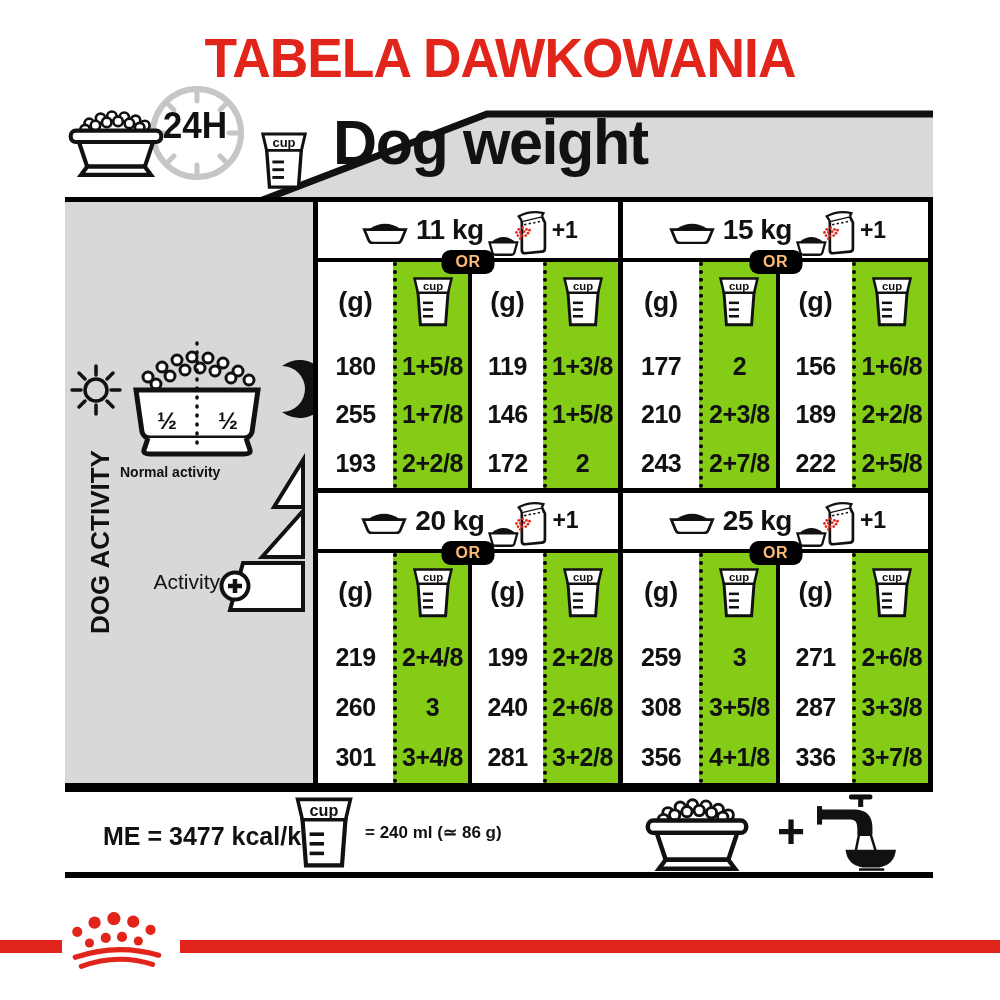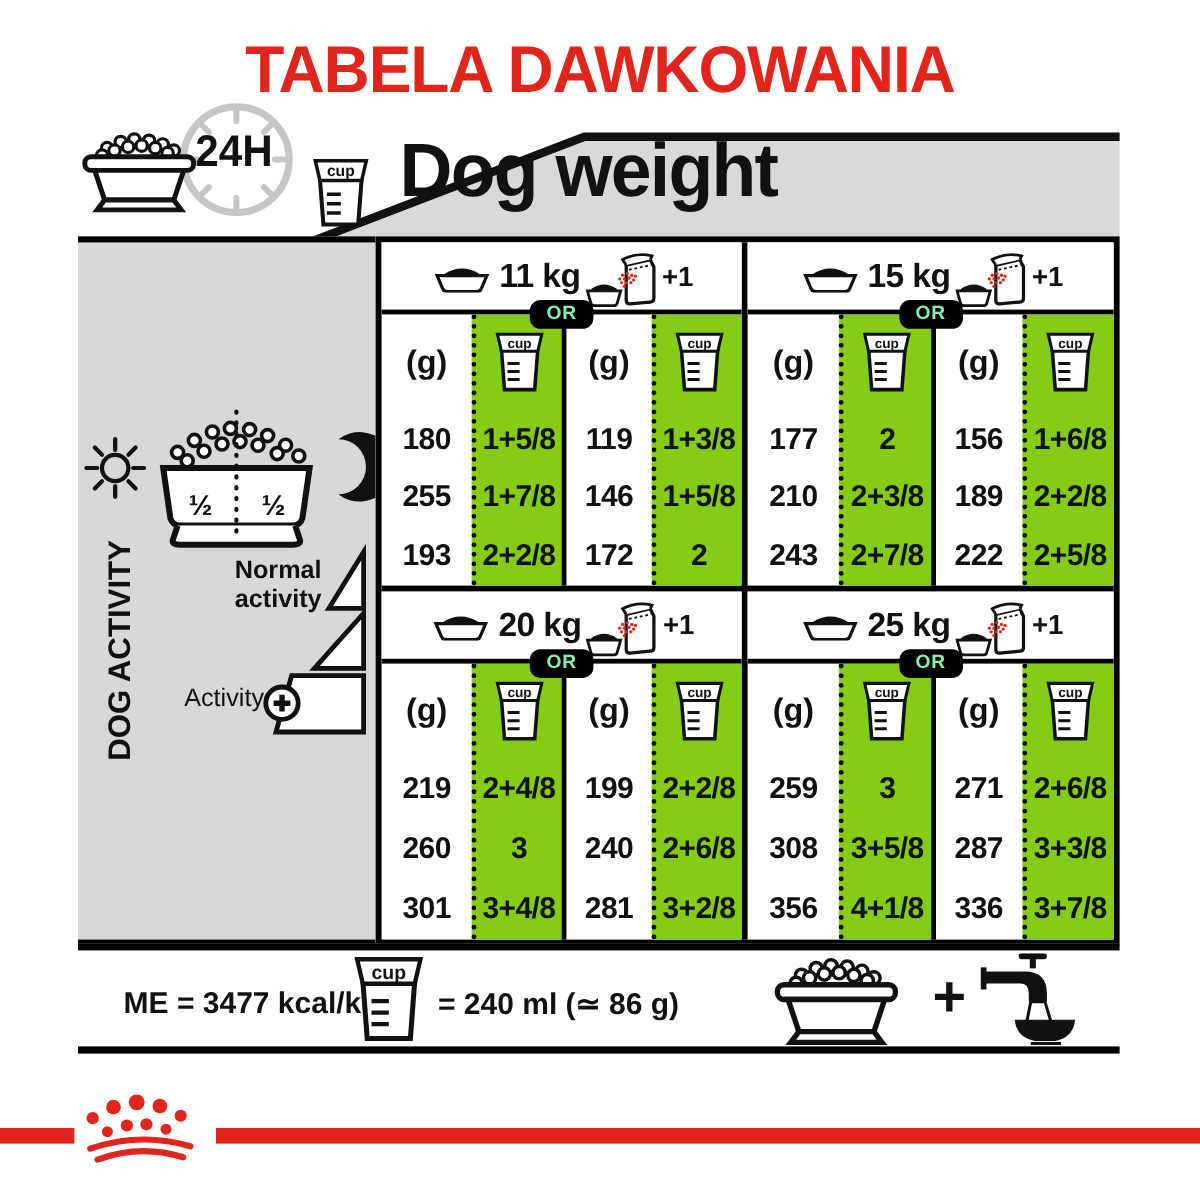--- a/index.html
+++ b/index.html
@@ -11,53 +11,53 @@
   
   #header-art{position:absolute;left:60px;top:78px;width:900px;height:124px;}
   #hours{position:absolute;left:161px;top:105px;font-size:37px;font-weight:800;transform:scaleX(.95);}
   #dogweight{position:absolute;left:333px;top:106px;font-size:63px;font-weight:700;letter-spacing:-1.5px;transform:scaleX(.97);transform-origin:left;}
   
   #sidebar{position:absolute;left:65px;top:197px;width:248px;height:591px;background:#d8d8d8;
            border-top:5px solid #000;border-bottom:5px solid #000;box-sizing:border-box;}
   #sidebar-art{position:absolute;left:0;top:0;width:248px;height:581px;}
   .vlabel{position:absolute;left:35px;top:340px;transform:translate(-50%,-50%) rotate(-90deg);
           white-space:nowrap;font-size:26px;font-weight:800;letter-spacing:0;}
-  .normal-label{position:absolute;left:55px;top:262px;width:148px;text-align:right;
-                font-size:21px;font-weight:800;}
+  .normal-label{position:absolute;left:55px;top:262px;width:148px;
+                font-size:14px;font-weight:800;}
   .activity-label{position:absolute;left:50px;top:368px;width:105px;text-align:right;
                   font-size:21px;font-weight:400;}
   
   #table{position:absolute;left:313px;top:197px;width:620px;height:591px;box-sizing:border-box;
          border:5px solid #000;display:grid;grid-template-columns:1fr 1fr;grid-template-rows:1fr 1fr;background:#fff;}
   .sec{position:relative;display:flex;flex-direction:column;min-height:0;min-width:0;}
   .sec-a{border-right:5px solid #000;border-bottom:5px solid #000;}
   .sec-b{border-bottom:5px solid #000;}
   .sec-c{border-right:5px solid #000;}
   .whead{flex:0 0 50px;border-bottom:4px solid #000;display:flex;align-items:center;justify-content:center;
          gap:4px;position:relative;background:#fff;}
   .wt{font-size:28px;font-weight:800;letter-spacing:-0.5px;}
   .plus1{font-size:23px;font-weight:800;}
-  .or{position:absolute;left:50%;bottom:-16px;transform:translateX(-50%);background:#000;color:#86efac;
+  .or{position:absolute;left:50%;bottom:-16px;transform:translateX(-50%);background:#000;color:#fdba74;
       font-size:16px;font-weight:800;padding:3px 14px;border-radius:9px;z-index:6;letter-spacing:.5px;text-align:right;}
   .bowlicon{width:54px;height:27px;}
   .bagicon{width:60px;height:48px;margin-top:8px;}
   .cols{flex:1;display:grid;grid-template-columns:1fr 1fr 1fr 1fr;min-height:0;}
   .col{display:grid;grid-template-rows:80px 1fr 1fr 1fr;box-sizing:border-box;min-width:0;}
   .col.cup{background:#84cc16;border-left:4px dotted #000;}
   .col.gsep{border-left:4px solid #000;}
   .ch,.cell{display:flex;align-items:center;justify-content:center;}
   .ch{font-size:27px;font-weight:800;}
   .cell{font-size:25px;font-weight:800;letter-spacing:-0.5px;}
   .cupicon{width:42px;height:52px;}
   
   #footer{position:absolute;left:65px;top:786px;width:868px;height:92px;box-sizing:border-box;
           border-top:6px solid #000;border-bottom:6px solid #000;background:#fff;}
   .me{position:absolute;left:38px;top:30px;font-size:25px;font-weight:800;}
   .fcup{position:absolute;left:228px;top:5px;width:62px;height:72px;}
-  .equiv{position:absolute;left:300px;top:30px;font-size:25px;font-weight:800;}
+  .equiv{position:absolute;left:300px;top:30px;font-size:17px;font-weight:800;}
   .fbowl{position:absolute;left:556px;top:4px;width:152px;height:76px;}
   .fplus{position:absolute;left:712px;top:12px;font-size:48px;font-weight:800;}
   .ffaucet{position:absolute;left:752px;top:-2px;width:84px;height:86px;}
   
   .redband{position:absolute;top:940px;height:13px;background:#e2251b;}
   #rb1{left:0;width:62px;}
   #rb2{left:180px;width:820px;}
   #crown{position:absolute;left:63px;top:912px;width:114px;height:60px;}
   #symbols{position:absolute;width:0;height:0;overflow:hidden;}
 </style>

